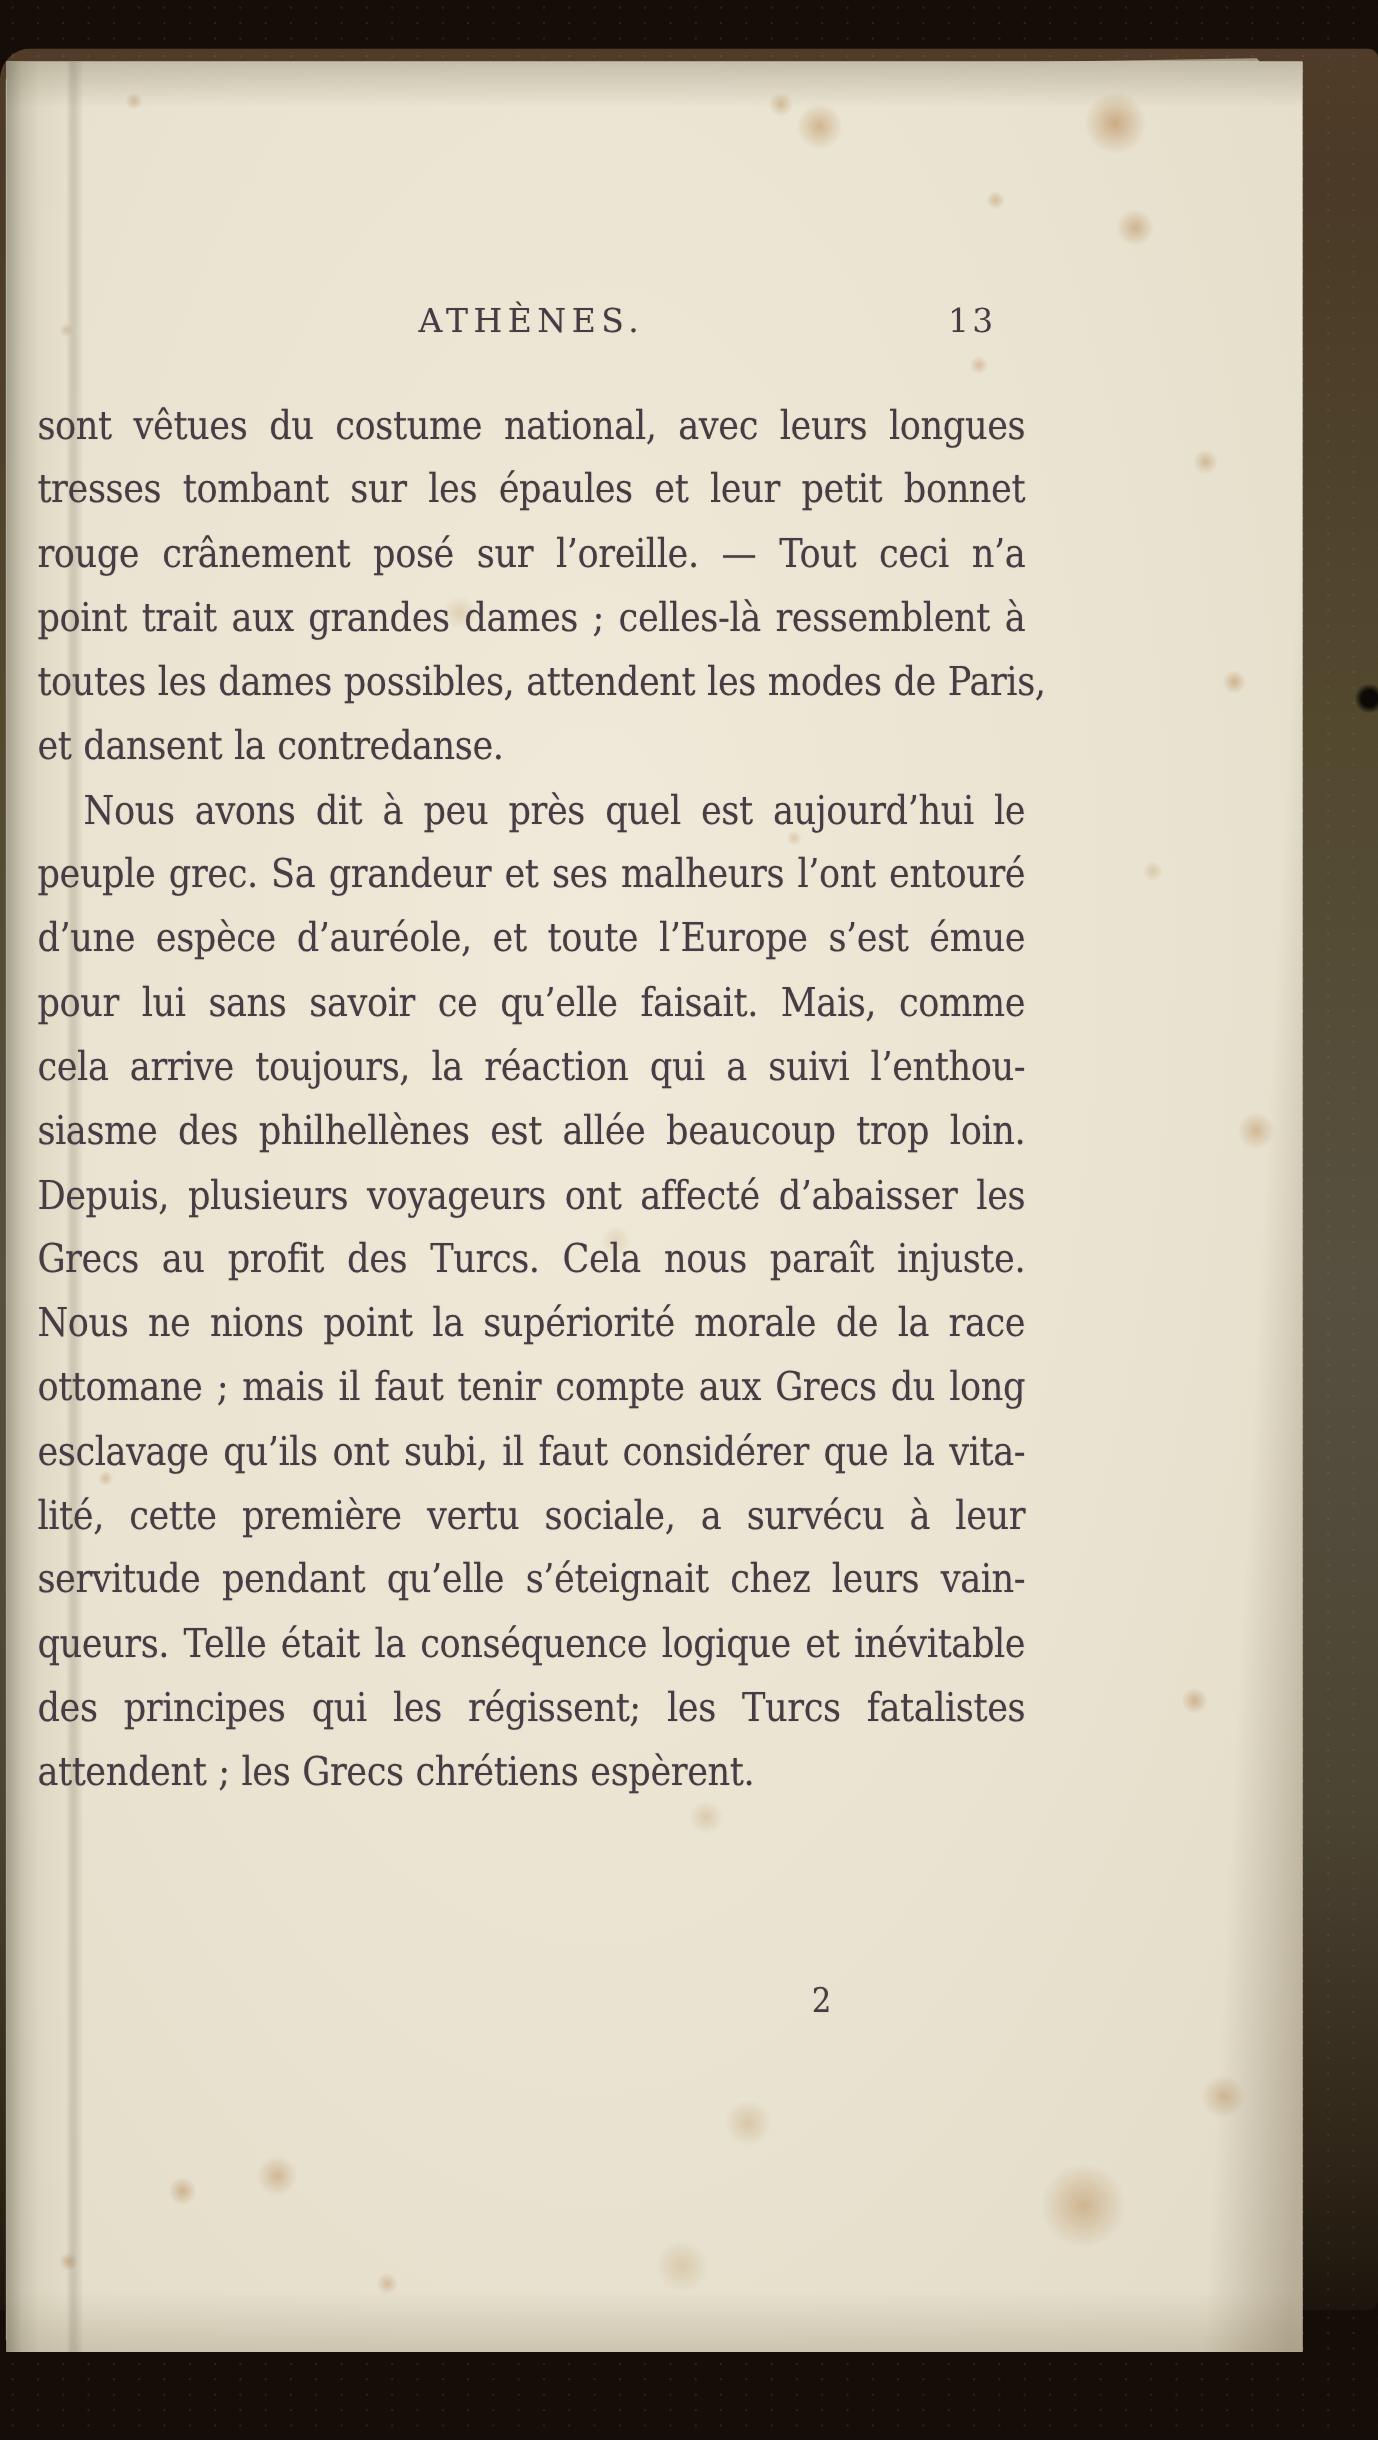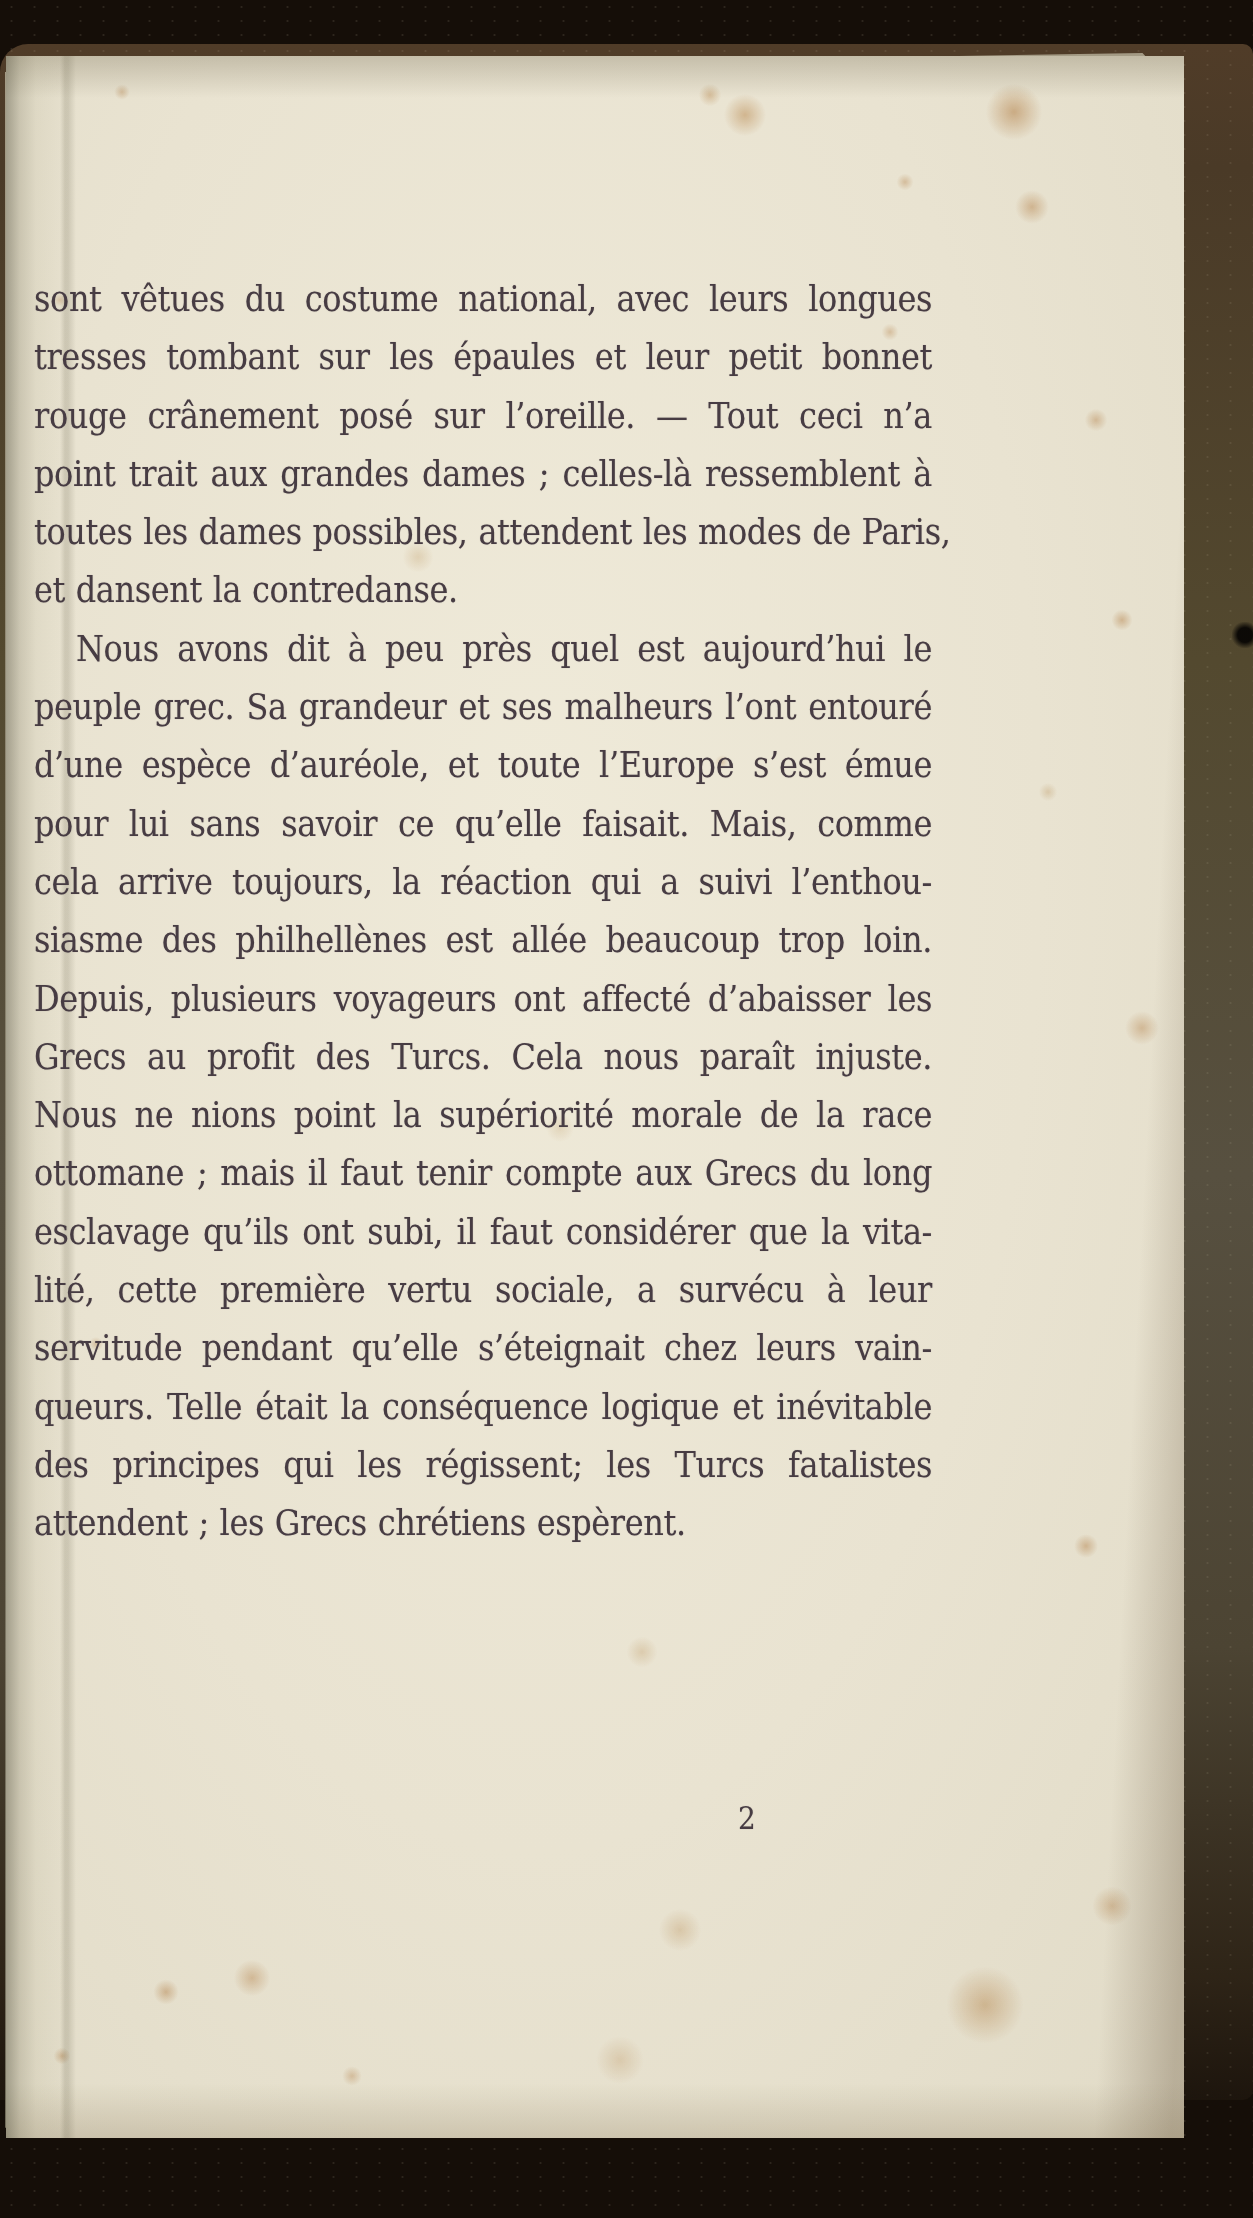--- a/index.html
+++ b/index.html
@@ -78,21 +78,21 @@
     position:absolute; left:34px; top:270px; width:898px; z-index:4; color:var(--ink);
   }
   .header-row{position:relative; height:46px;}
   .title{
     text-align:center; font-size:30px; letter-spacing:5px; line-height:46px;
     text-shadow:0 0 1px rgba(71,60,67,.35);
   }
   .pagenum{
     position:absolute; right:26px; top:0; font-size:30px; letter-spacing:3px; line-height:46px;
   }
-  .body{font-size:32px; line-height:58.3px; letter-spacing:-0.4px; word-spacing:1px;}
+  .body{margin-top:42px; font-size:32px; line-height:58.3px; letter-spacing:-0.4px; word-spacing:1px;}
   .line{
     text-align:justify; text-align-last:justify; height:58.3px;
     transform:scaleY(1.13); transform-origin:50% 60%;
     text-shadow:0 0 1px rgba(71,60,67,.30);
     white-space:nowrap;
   }
   .line.unjust{text-align-last:left; white-space:normal;}
   .line.indent{padding-left:42px;}
   .sig{
     position:absolute; left:738px; top:1802px; z-index:4; color:var(--ink);
@@ -104,20 +104,24 @@
 <body>
 
 <div class="page-wrap">
   <div class="board"></div>
   <div class="board-hole"></div>
   <div class="under-edge"></div>
   <div class="paper"></div>
   <div class="foxing"></div>
 
   <div class="textblock">
+    <div class="header-row">
+      <div class="title">ATHÈNES.</div>
+      <div class="pagenum">13</div>
+    </div>
     <div class="body">
         <div class="para">
           <div class="line">sont vêtues du costume national, avec leurs longues</div>
           <div class="line">tresses tombant sur les épaules et leur petit bonnet</div>
           <div class="line">rouge crânement posé sur l’oreille. — Tout ceci n’a</div>
           <div class="line">point trait aux grandes dames ; celles-là ressemblent à</div>
           <div class="line">toutes les dames possibles, attendent les modes de Paris,</div>
           <div class="line unjust">et dansent la contredanse.</div>
         </div>
         <div class="para">

